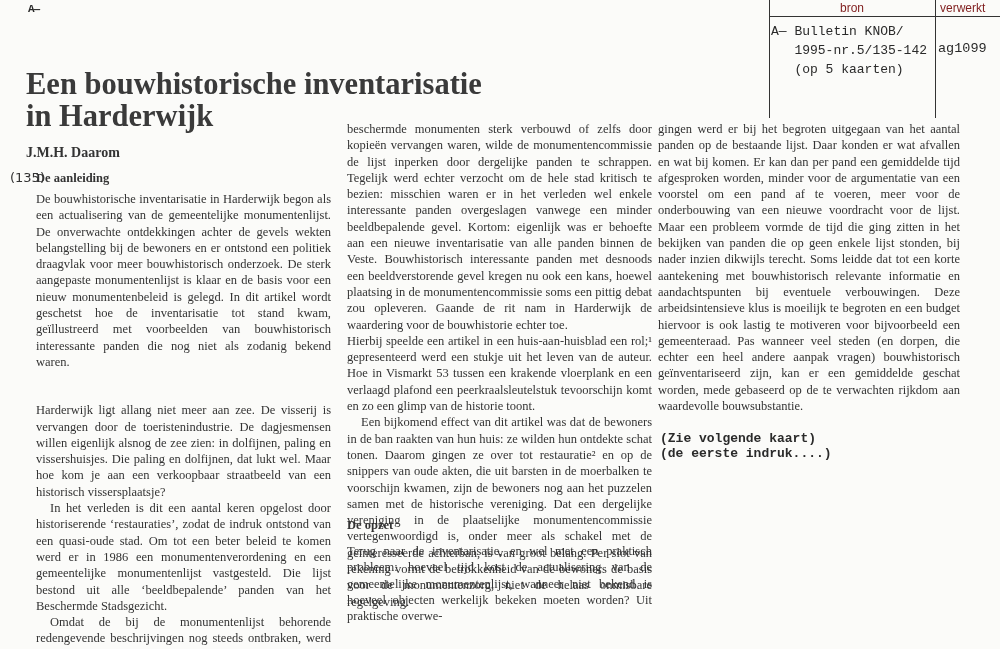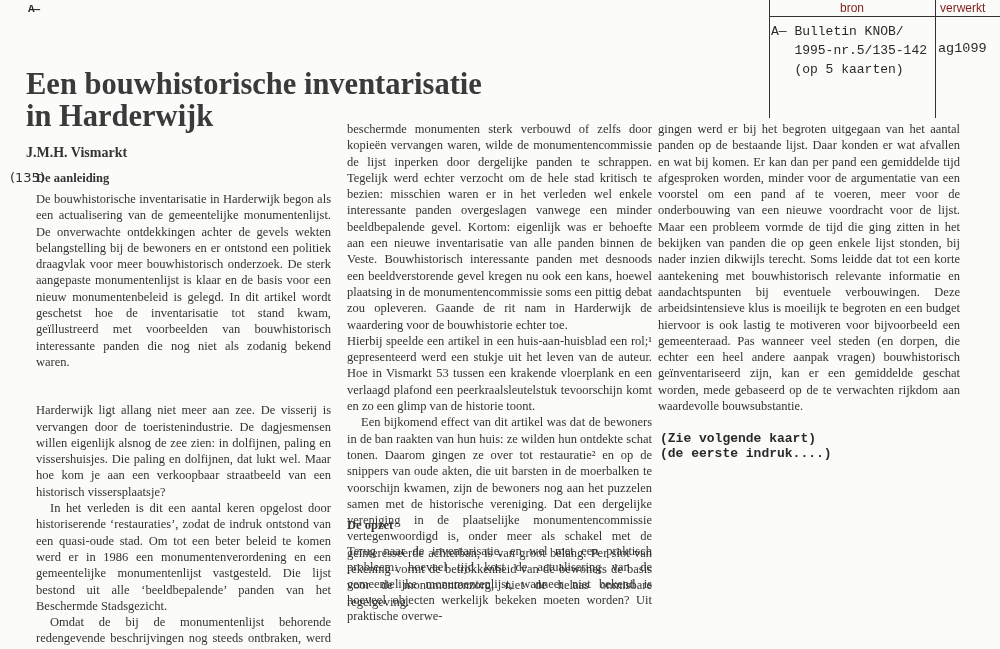--- a/index.html
+++ b/index.html
@@ -43,21 +43,21 @@
 <div class="card-vline" style="left:935px; top:0; height:118px;"></div>
 <div class="card-hline" style="left:769px; top:16px; width:231px;"></div>
 <div class="card-head" style="left:840px; top:1px;">bron</div>
 <div class="card-head" style="left:940px; top:1px;text-align:center;">verwerkt</div>
 <div class="typed card-source"><span>A— Bulletin KNOB/</span>
 <span>   1995-nr.5/135-142</span>
 <span>   (op 5 kaarten)</span></div>
 <div class="typed card-processed">ag1099</div>
 
 <h1 class="title"><span>Een bouwhistorische inventarisatie</span><br><span>in Harderwijk</span></h1>
-<div class="author">J.M.H. Vismarkt</div>
+<div class="author">J.M.H. Daarom</div>
 <div class="margin-note">(135)</div>
 <div class="section-head" style="left:36px; top:171px;">De aanleiding</div>
 
 <div class="col col1">
   <p>De bouwhistorische inventarisatie in Harderwijk begon als een actualisering van de gemeentelijke monumentenlijst. De onverwachte ontdekkingen achter de gevels wekten belangstelling bij de bewoners en er ontstond een politiek draagvlak voor meer bouwhistorisch onderzoek. De sterk aangepaste monumentenlijst is klaar en de basis voor een nieuw monumentenbeleid is gelegd. In dit artikel wordt geschetst hoe de inventarisatie tot stand kwam, geïllustreerd met voorbeelden van bouwhistorisch interessante panden die nog niet als zodanig bekend waren.</p>
   <p class="gap">Harderwijk ligt allang niet meer aan zee. De visserij is vervangen door de toeristenindustrie. De dagjesmensen willen eigenlijk alsnog de zee zien: in dolfijnen, paling en vissershuisjes. Die paling en dolfijnen, dat lukt wel. Maar hoe kom je aan een verkoopbaar straatbeeld van een historisch vissersplaatsje?</p>
   <p class="indent">In het verleden is dit een aantal keren opgelost door historiserende ‘restauraties’, zodat de indruk ontstond van een quasi-oude stad. Om tot een beter beleid te komen werd er in 1986 een monumentenverordening en een gemeentelijke monumentenlijst vastgesteld. Die lijst bestond uit alle ‘beeldbepalende’ panden van het Beschermde Stadsgezicht.</p>
   <p class="indent">Omdat de bij de monumentenlijst behorende redengevende beschrijvingen nog steeds ontbraken, werd in 1992 het Gelders Genootschap uit Arnhem door de gemeente ingehuurd om die beschrijvingen alsnog te maken.</p>
 
 </div>

